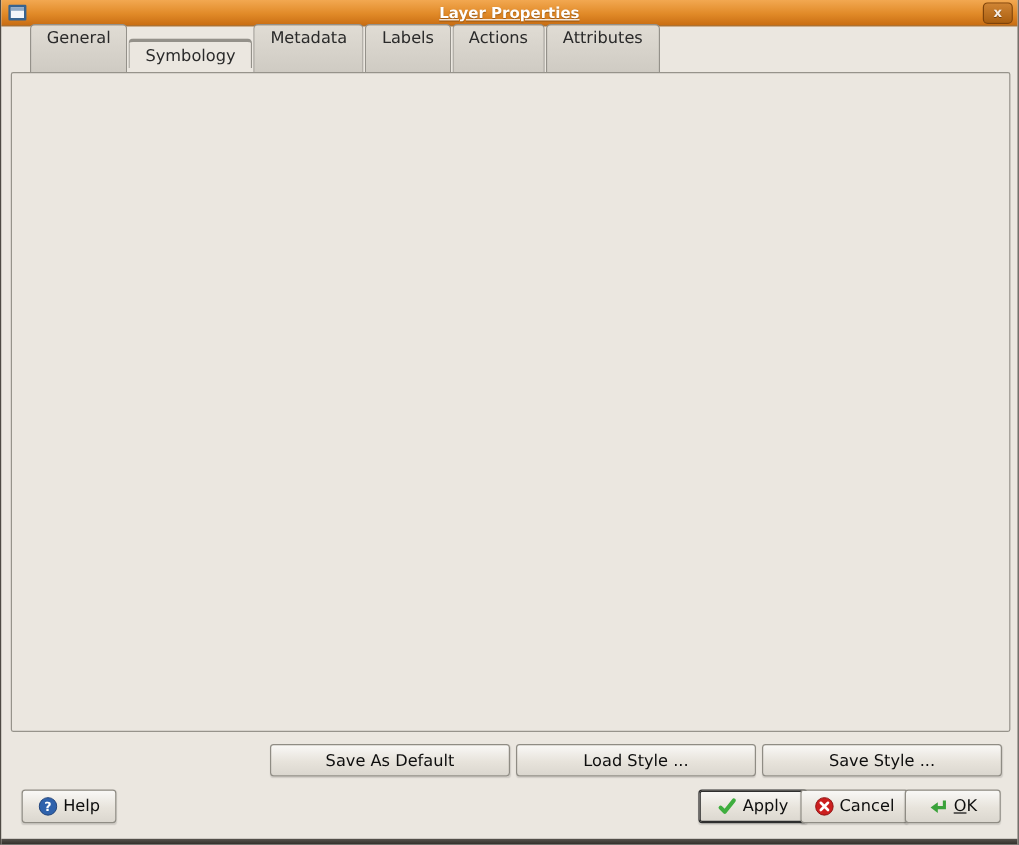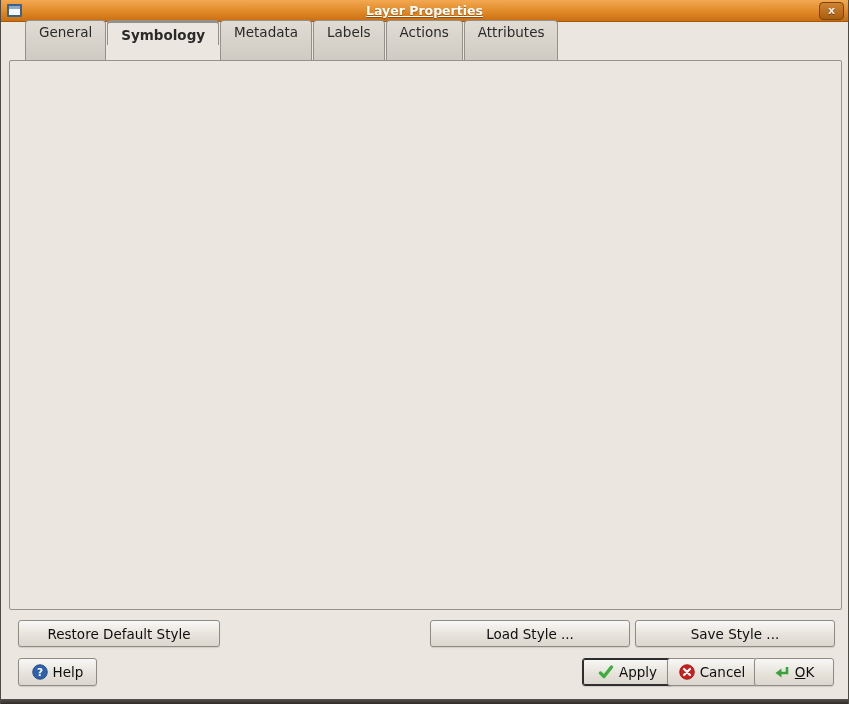--- a/index.html
+++ b/index.html
@@ -42,23 +42,23 @@
 
   
   .tabbar { position:absolute; left:24px; top:36px; height:25px; display:flex; align-items:flex-end; z-index:3; }
   .tab {
     height:40px; margin-bottom:1px; margin-right:1px; padding:2px 13px 0 13px;
     border:1px solid #94918a; border-bottom:none; border-radius:4px 4px 0 0;
     background:linear-gradient(#e0dcd4,#cfcbc3);
     font-size:13.5px; color:#2a2a2a; cursor:default; line-height:18px;
   }
   .tab.active {
-    height:25px; margin-bottom:16px; padding-top:3px;
+    height:25px; margin-bottom:4px; padding-top:3px;
     background:#ebe7e0; border-top:3px solid #7d9cb3; border-color:#94918a;
-    position:relative; z-index:4;font-weight:bold;
+    position:relative; z-index:4;
   }
 
   
   .tabframe {
     position:absolute; left:8px; top:60px; width:833px; height:550px;
     border:1px solid #96938b; border-radius:2px; background:#ebe7e0; z-index:1;
   }
 
   .lbl { position:absolute; font-size:13.5px; color:#161616; white-space:nowrap; }
 
@@ -296,21 +296,21 @@
           <span>Solid</span>
         </span>
       <span class="cspin">
           <i class="arr-up"></i>
           <i class="arr-down"></i>
         </span>
     </div>
     <div class="more-btn" style="left:388px; top:166px;">...</div>
   </div>
 
-  <div class="btn" style="left:17px; top:620px; width:202px;">Restore Default Style</div>
+  <div class="btn" style="left:224px; top:620px; width:200px;">Save As Default</div>
   <div class="btn" style="left:429px; top:620px; width:200px;">Load Style ...</div>
   <div class="btn" style="left:634px; top:620px; width:200px;">Save Style ...</div>
 
   <div class="btn" style="left:17px; top:658px; width:79px; height:28px;">
     <svg class="ficon" viewBox="0 0 16 16">
       <circle cx="8" cy="8" r="7.3" fill="#2f62ac" stroke="#1d4077" stroke-width="0.8"></circle>
       <text x="8" y="11.6" font-size="10.5" font-weight="bold" fill="#fff" text-anchor="middle" font-family="DejaVu Sans, sans-serif">?</text>
     </svg>
     <span>Help</span>
   </div>

